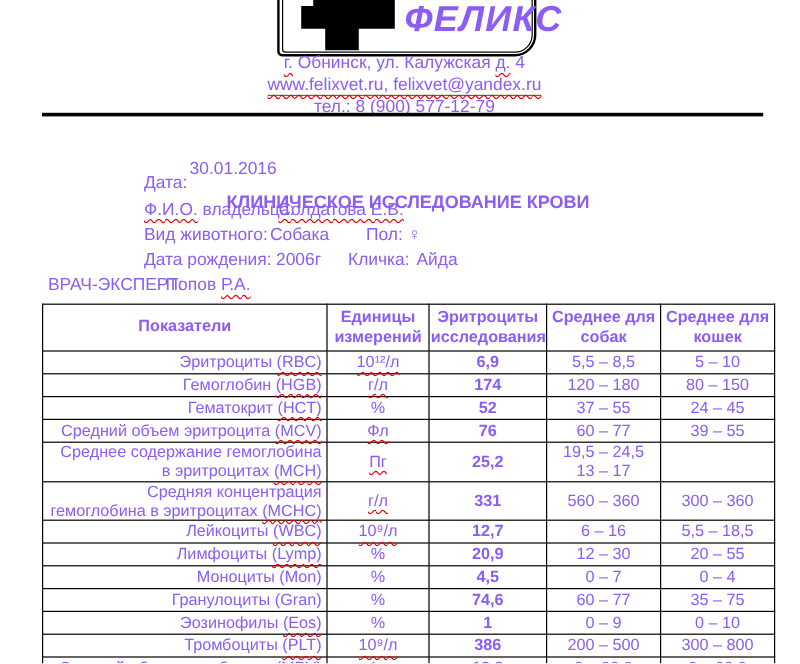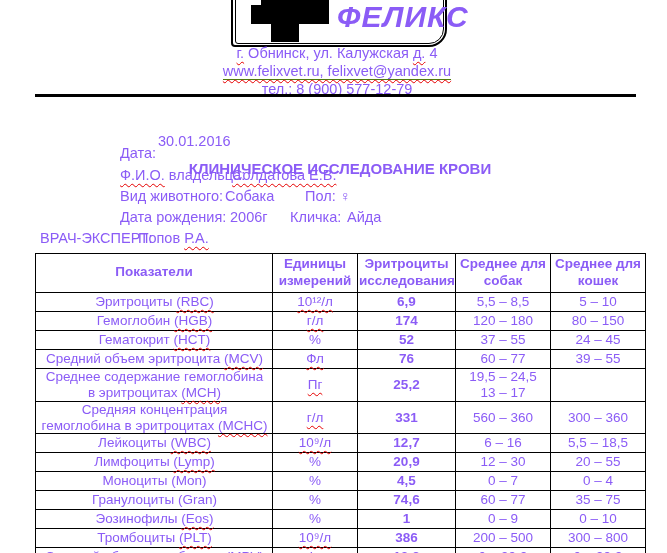--- a/index.html
+++ b/index.html
@@ -43,21 +43,21 @@
   }
   
   .tbl-wrap{ position:absolute; left:35px; top:253px; }
   table{ border-collapse:collapse; table-layout:fixed; width:610px;
     font-size:13.5px; }
   col.c1{width:237px;} col.c2{width:85px;} col.c3{width:98px;}
   col.c4{width:95px;} col.c5{width:95px;}
   th,td{ border:1.5px solid #000; vertical-align:middle; }
   th{ font-weight:bold; text-align:center; padding:2px 1px; line-height:1.25; }
   td{ text-align:center; padding:0 3px; height:18px; line-height:1.18; }
-  td.c-name{ text-align:center; padding-left:5px; padding-right:4px; }
+  td.c-name{ text-align:right; padding-left:5px; padding-right:4px; }
   td.c-res{ font-weight:bold;margin-top:40px; }
 </style>
 </head>
 <body>
 
 <div class="page">
 
   <div class="logo-box">
     <svg class="logo-icon" width="88" height="44" viewBox="0 0 88 44">
       <polygon points="16,0 84,0 84,26 54,26 54,44 26,44 26,26 6,26 6,7 16,7" fill="#000"></polygon>

